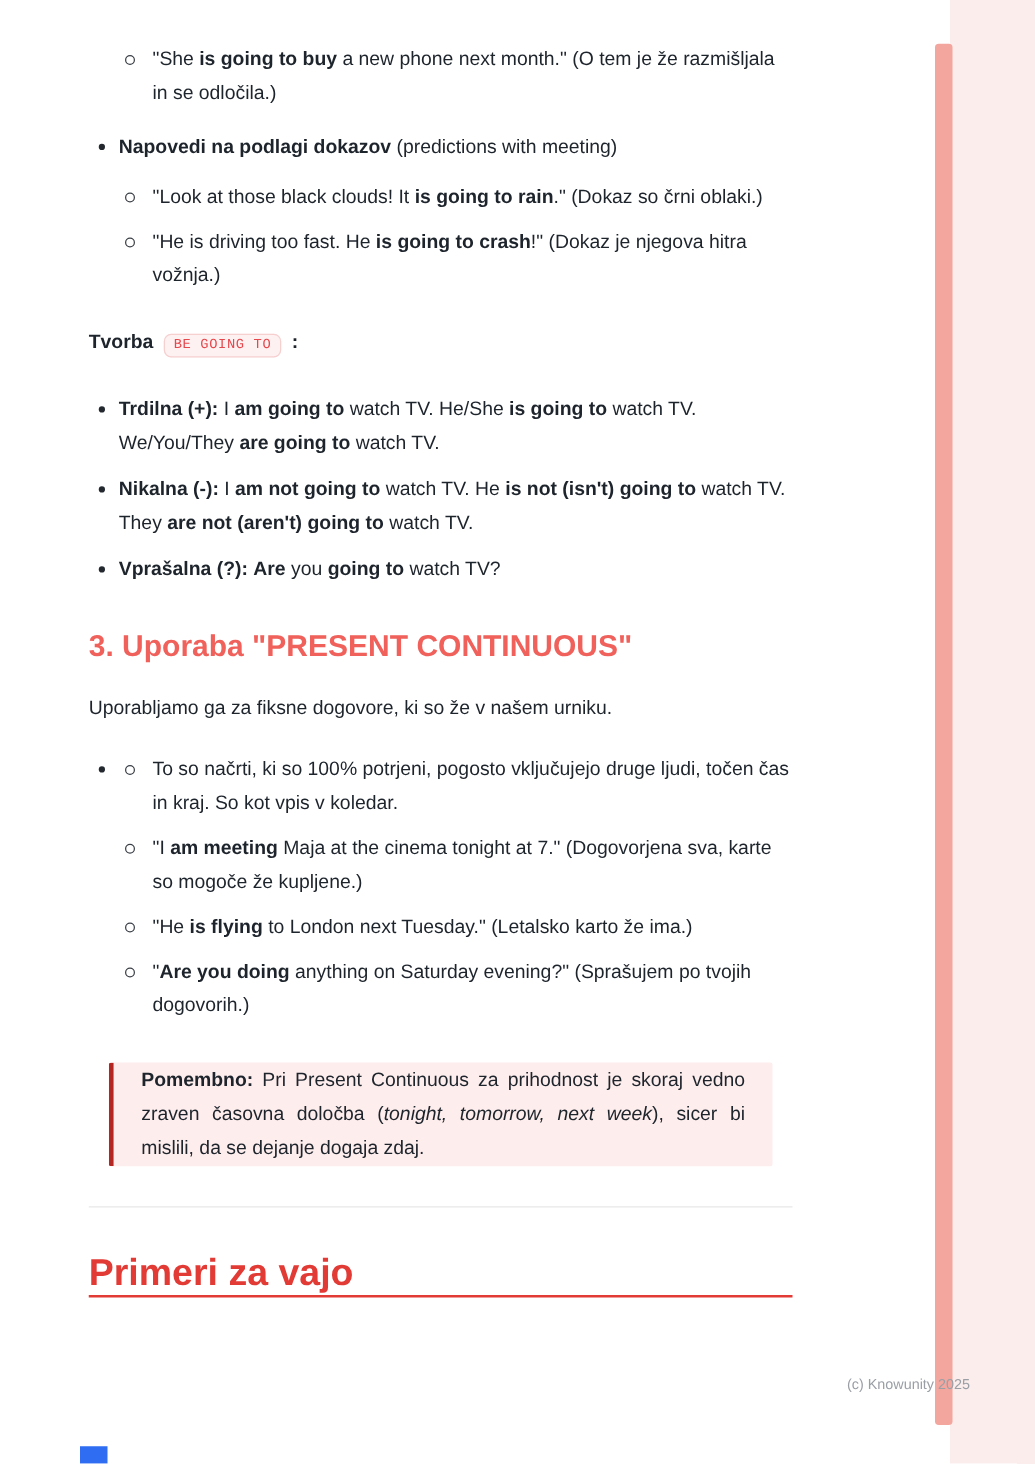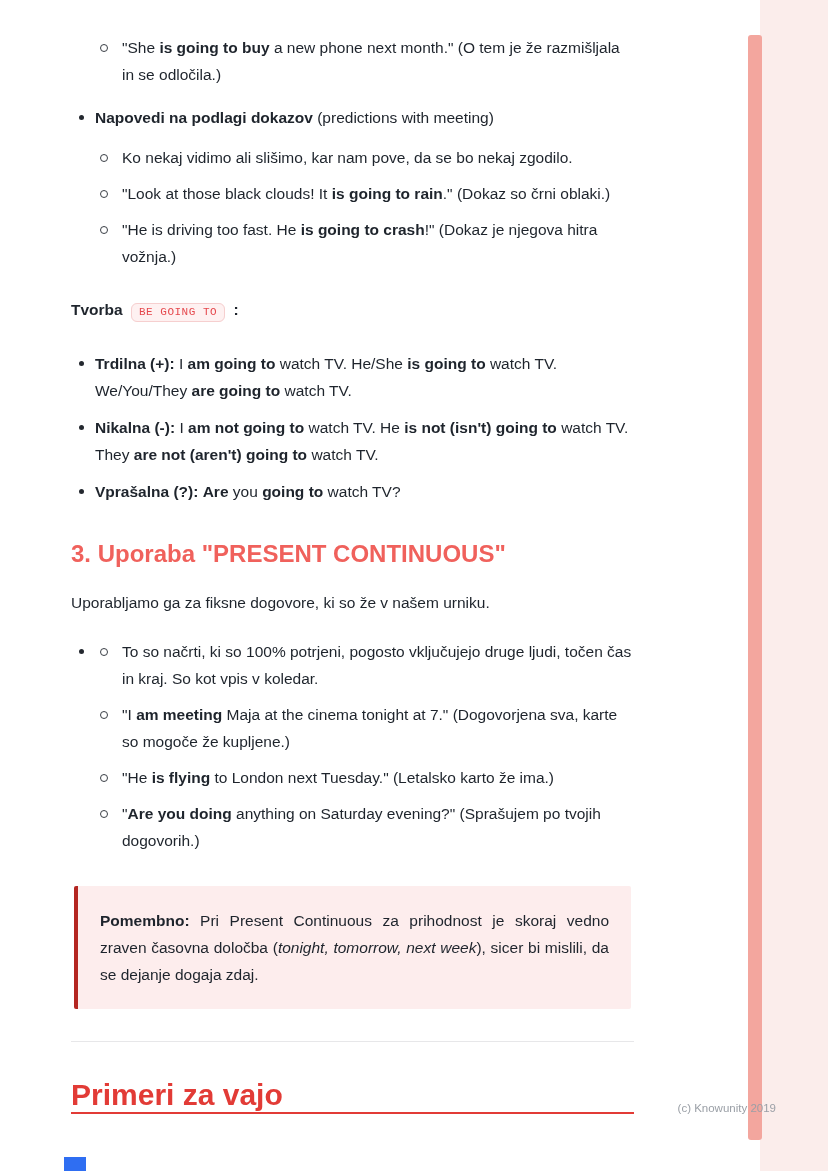--- a/index.html
+++ b/index.html
@@ -30,50 +30,49 @@
   .l2.standalone{margin-left:24px;margin-bottom:16px;}
   .l1 .l2{margin-top:13px;}
   ul.evidence-list{margin-bottom:26px;}
   ul.forms-list{margin-bottom:6px;}
   ul.arrangements-list{margin-bottom:0;}
   ul.arrangements-list .l2{margin-top:5px;}
 
   .tvorba-line{margin:24px 0 24px;}
   h2{font-size:24px;line-height:30px;font-weight:700;color:var(--heading_coral);margin:34px 0 20px;}
   .body-p{margin:0 0 22px;}
-  .callout{margin:32px 3px 0;background:var(--callout_bg);border-left:4px solid var(--callout_border);padding:21px 22px;text-align:justify;border-radius:2px;}
+  .callout{margin:32px 16px 0;background:var(--callout_bg);border-left:4px solid var(--callout_border);padding:1px 22px;text-align:justify;border-radius:2px;}
   hr.divider{border:none;border-top:1px solid var(--divider);margin:32px 0 0;}
   h1{font-size:30px;line-height:34px;font-weight:800;color:var(--accent_red);margin:36px 0 0;padding-bottom:0;border-bottom:2px solid var(--accent_red);}
 
   
   .b{font-weight:700;}
   .i{font-style:italic;}
   .c{font-family:"Liberation Mono","DejaVu Sans Mono",monospace;font-size:11px;font-weight:400;color:var(--code_text);background:var(--code_bg);border:1px solid var(--code_border);border-radius:6px;padding:2px 7px 3px;margin:0 4px;letter-spacing:0.5px;white-space:nowrap;}
 </style>
 </head>
 <body>
 
 <div class="page">
 
   <div class="side-band"></div>
   <div class="side-bar"></div>
   <div class="blue-block"></div>
-  <div class="footer">(c) Knowunity 2019</div>
+  <div class="footer">(c) Knowunity 2025</div>
 
   <div class="content">
 
     <ul class="l2 standalone">
       <li><span><span>"She </span><span class="b">is going to buy</span><span> a new phone next month." (O tem je že razmišljala in se odločila.)</span></span></li>
     </ul>
 
     <ul class="l1 evidence-list">
       <li>
         <span><span class="b">Napovedi na podlagi dokazov</span><span> (predictions with meeting)</span></span>
         <ul class="l2">
-          <li><span><span>Ko nekaj vidimo ali slišimo, kar nam pove, da se bo nekaj zgodilo.</span></span></li>
           <li><span><span>"Look at those black clouds! It </span><span class="b">is going to rain</span><span>." (Dokaz so črni oblaki.)</span></span></li>
           <li><span><span>"He is driving too fast. He </span><span class="b">is going to crash</span><span>!" (Dokaz je njegova hitra vožnja.)</span></span></li>
         </ul>
       </li>
     </ul>
 
     <p class="tvorba-line"><span><span class="b">Tvorba </span><span class="c">BE GOING TO</span><span class="b"> :</span></span></p>
 
     <ul class="l1 forms-list">
       <li><span><span class="b">Trdilna (+):</span><span> I </span><span class="b">am going to</span><span> watch TV. He/She </span><span class="b">is going to</span><span> watch TV. We/You/They </span><span class="b">are going to</span><span> watch TV.</span></span></li>

